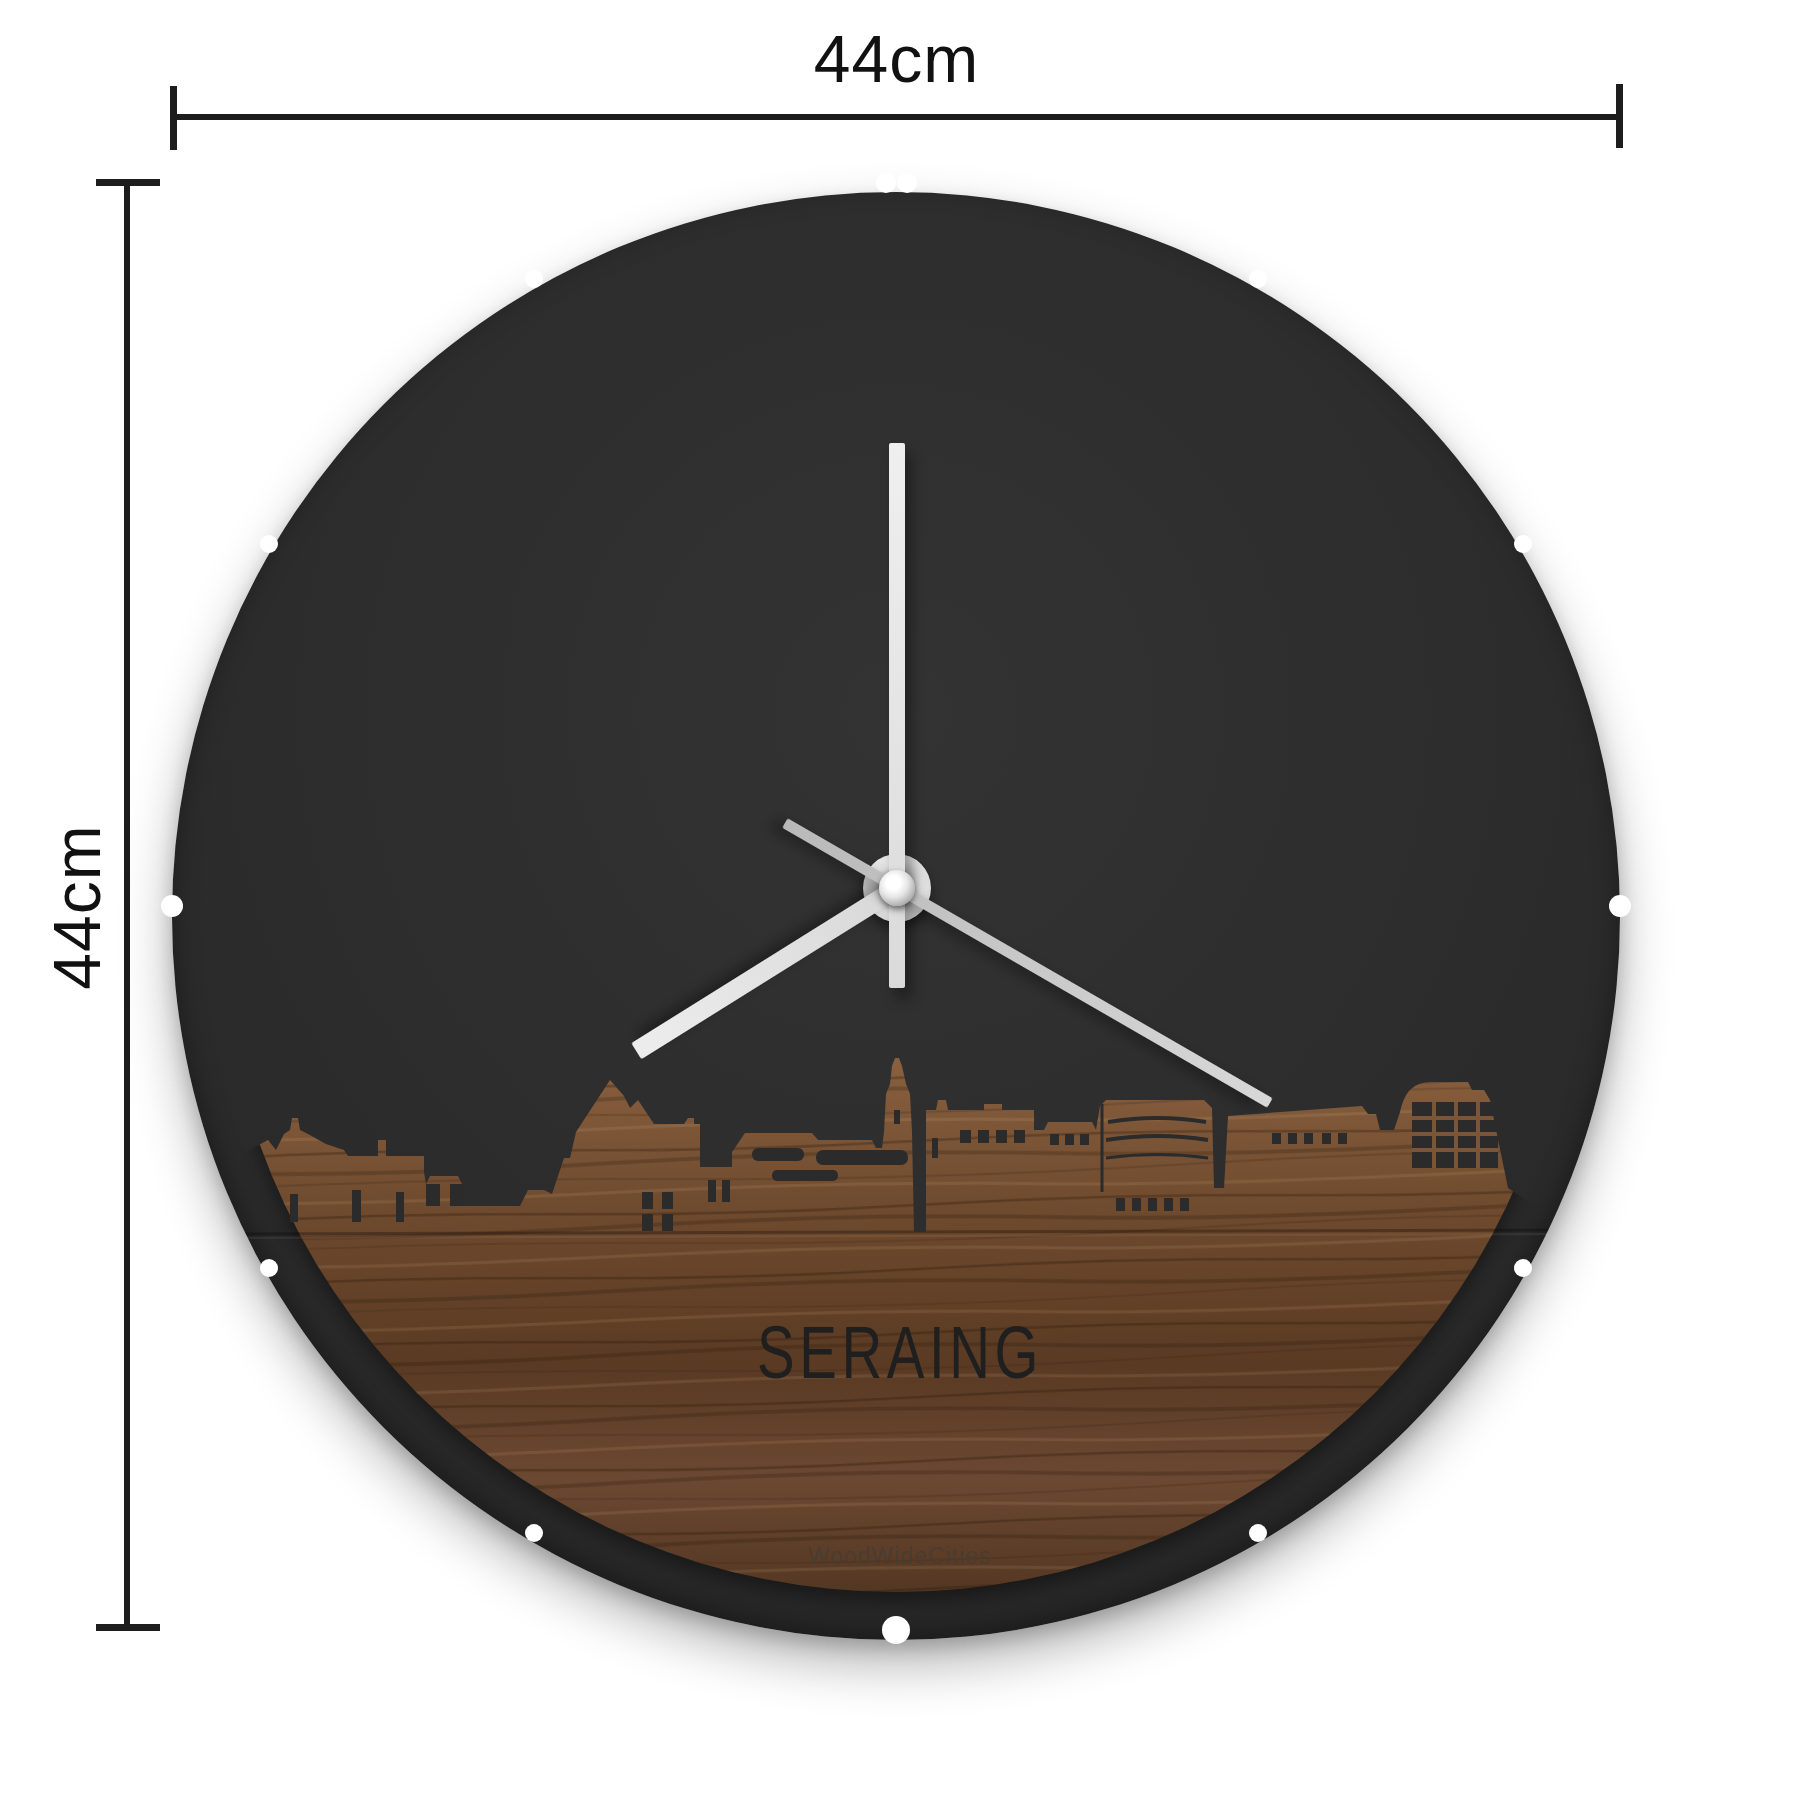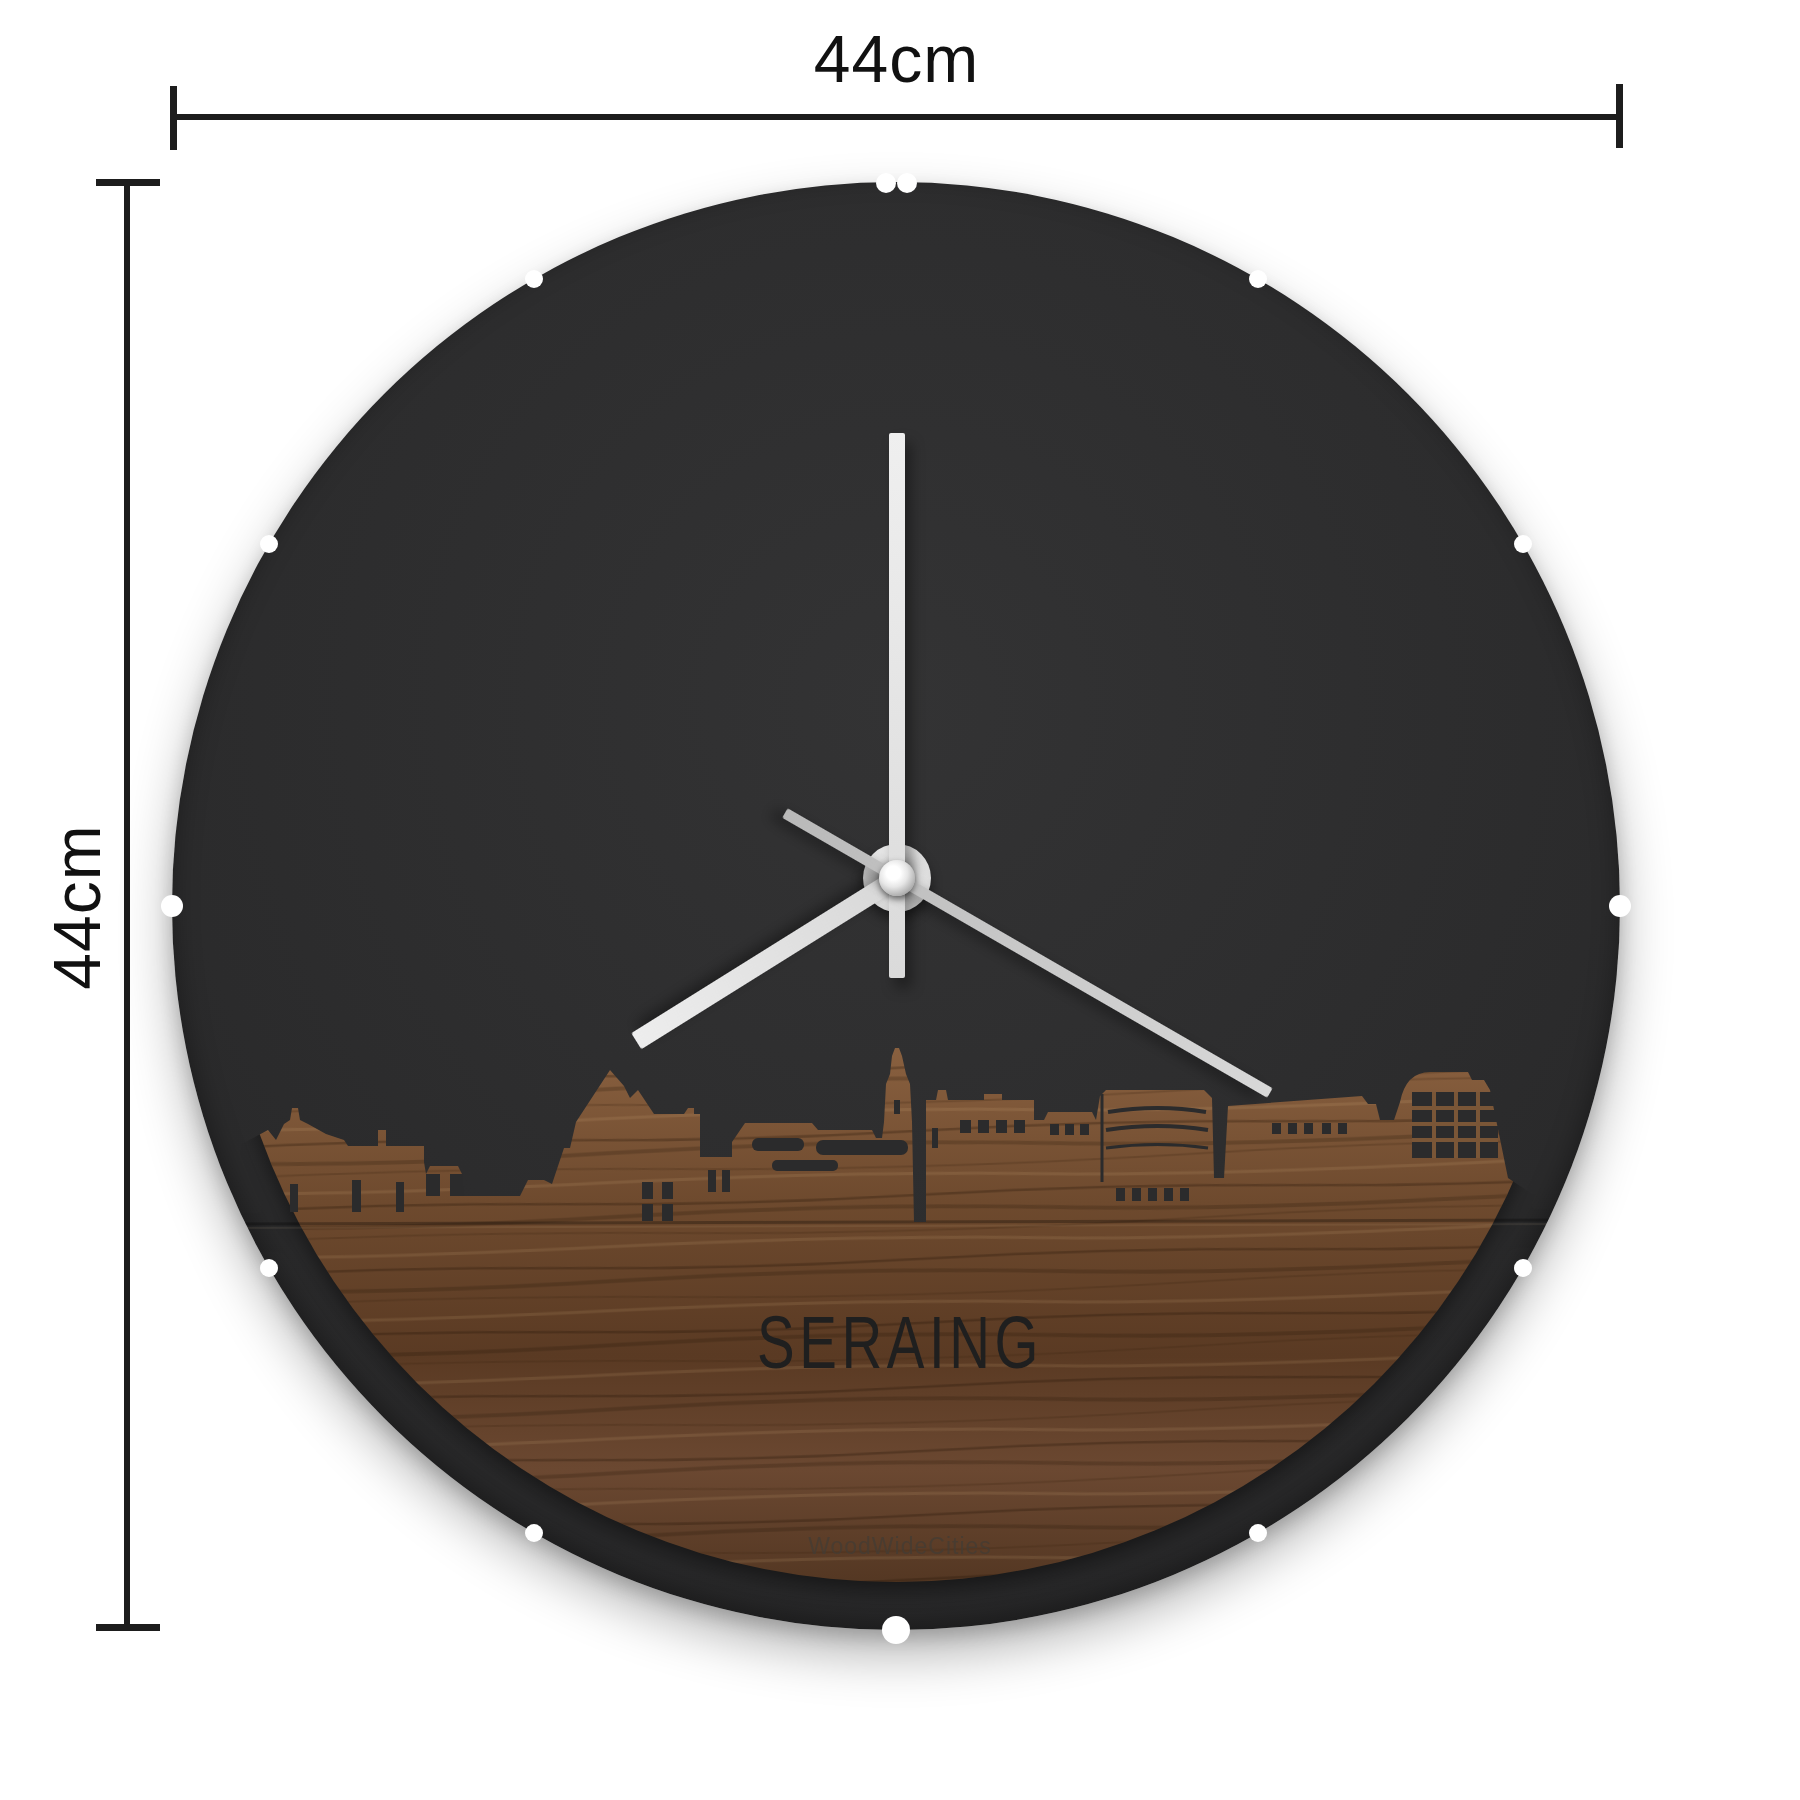--- a/index.html
+++ b/index.html
@@ -13,21 +13,21 @@
     position:absolute;color:#111111;font-size:66px;line-height:1;
     letter-spacing:1px;white-space:nowrap;
   }
   .dim-label.top{left:173px;width:1447px;text-align:center;top:26px;}
   .dim-label.left{
     left:77px;top:907px;transform:translate(-50%,-50%) rotate(-90deg);
     transform-origin:center center;
   }
   
   .clock{
-    position:absolute;left:172px;top:182px;width:1448px;height:1448px;
+    position:absolute;left:172px;top:192px;width:1448px;height:1448px;
     border-radius:50%;
     background:radial-gradient(circle at 50% 36%, #333334 0%, var(--face,#2b2b2c) 62%, #252526 100%);
     box-shadow:0 24px 52px rgba(0,0,0,0.30), 0 8px 18px rgba(0,0,0,0.18),
                inset 0 -8px 26px rgba(0,0,0,0.35);
     overflow:hidden;
     text-align:center;
   }
   .clock svg{position:absolute;left:0;top:0;z-index:1;}
   .hand{position:absolute;border-radius:2px;filter:drop-shadow(6px 10px 7px rgba(0,0,0,0.38));}
   .hand.hour{

